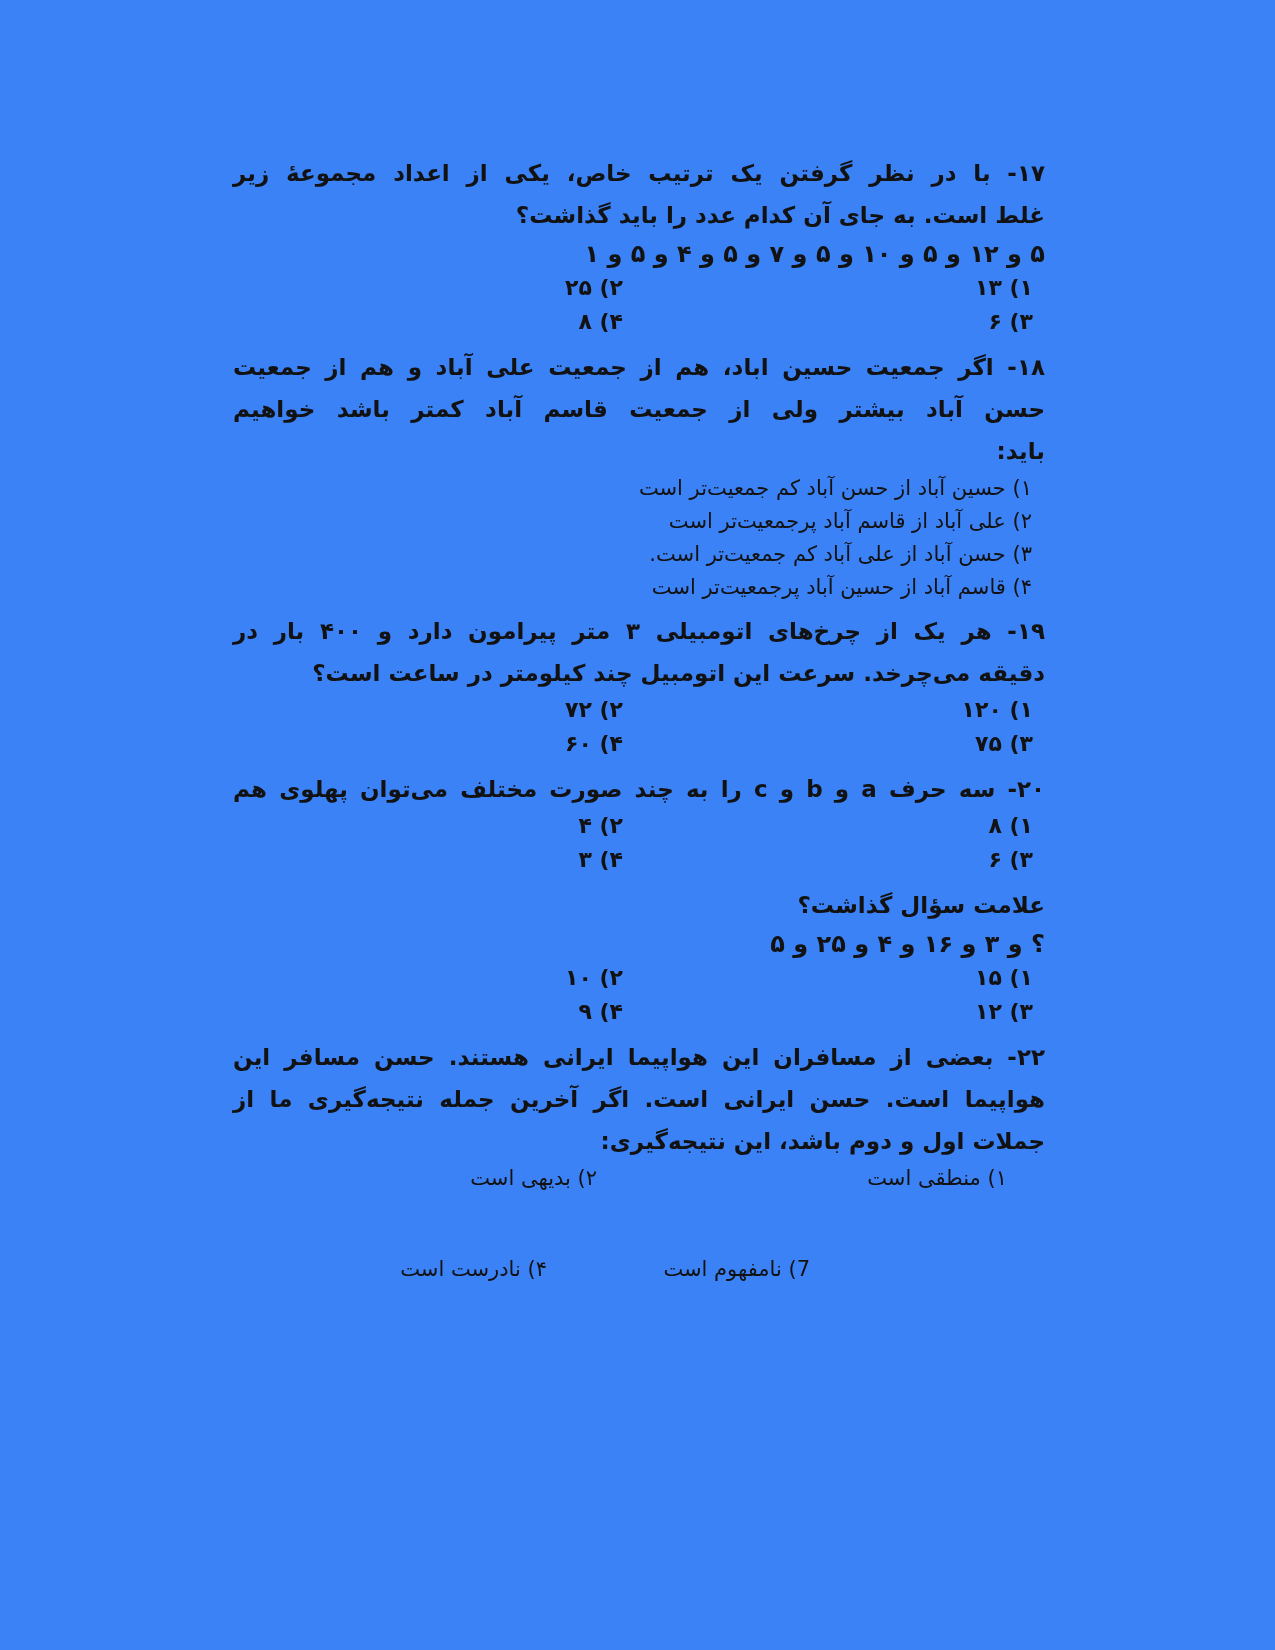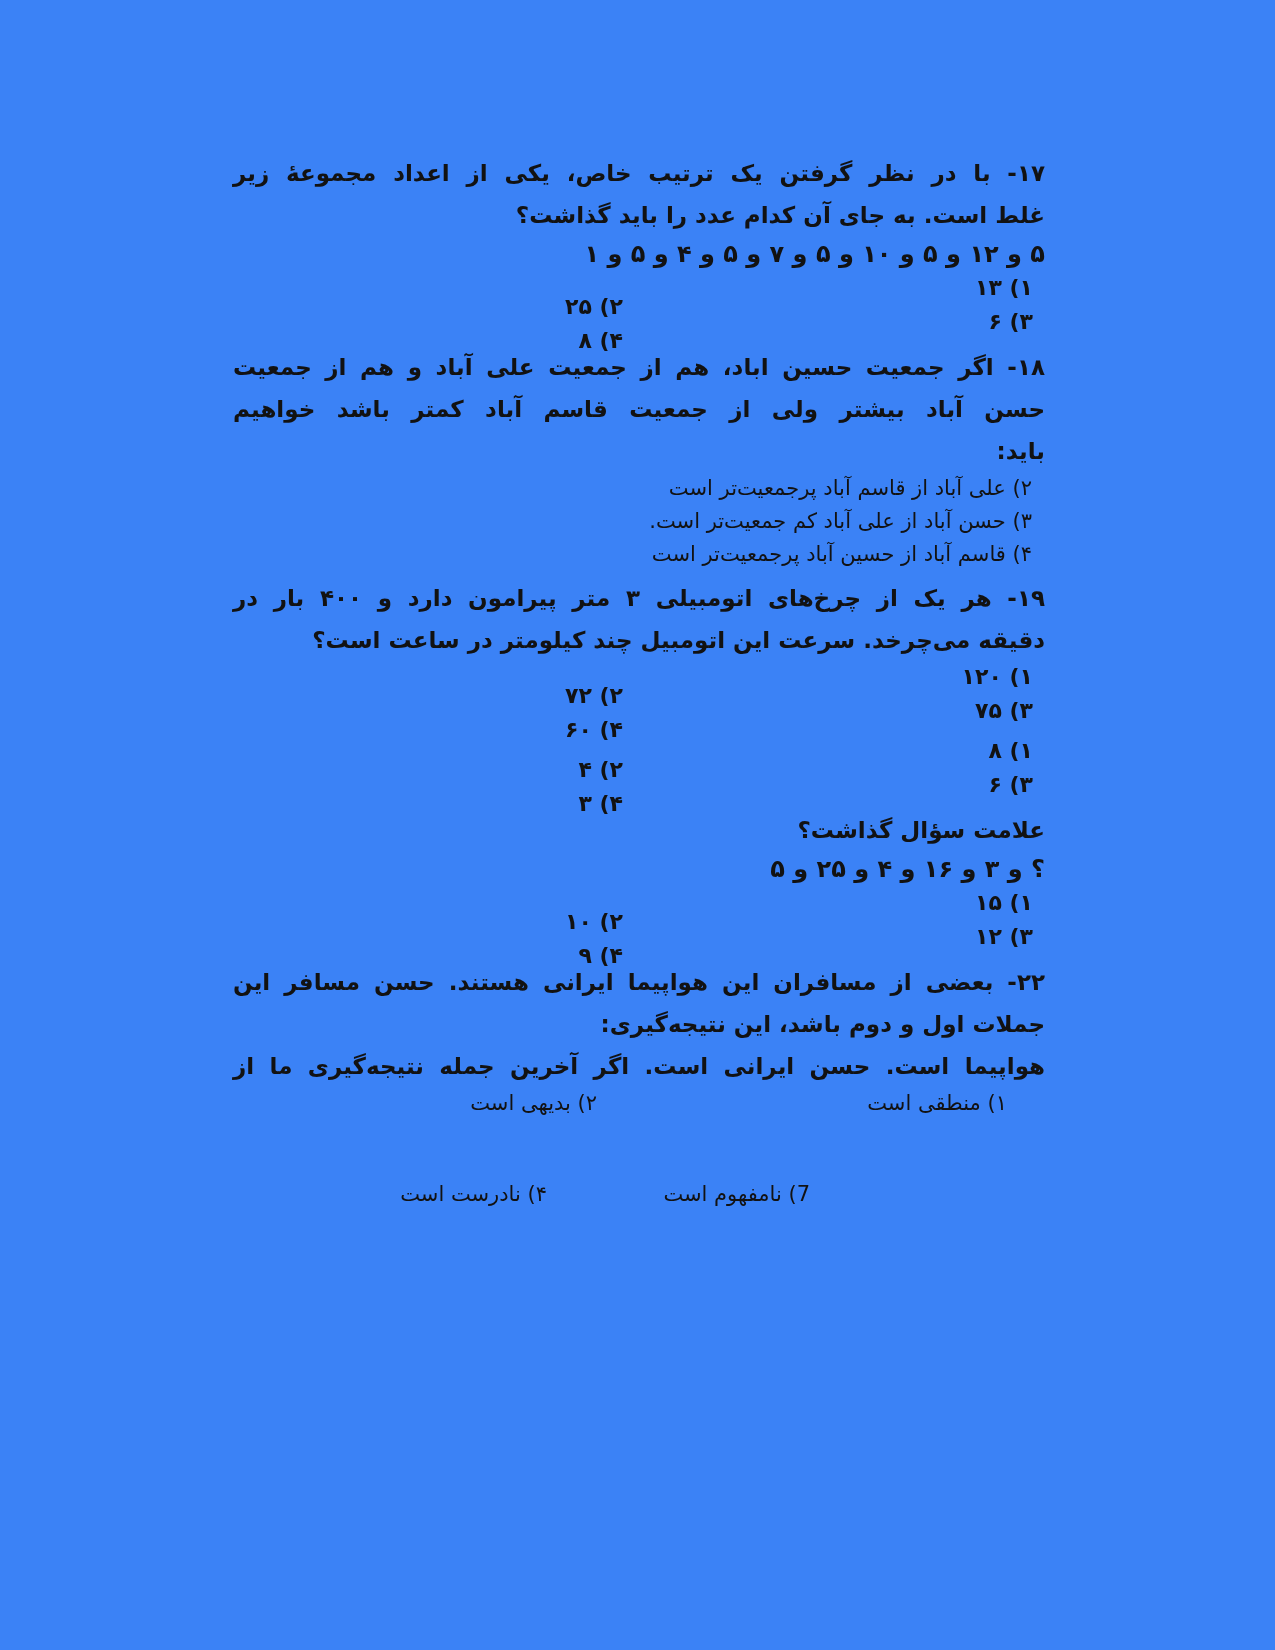--- a/index.html
+++ b/index.html
@@ -46,21 +46,21 @@
   .opt-row .opt{
     position:absolute;
     top:0;
     white-space:nowrap;
     font-weight:700;
     font-size:22px;
     line-height:32px;
     direction:rtl;
   }
   .opt-row.pairs .opt-pos-1{right:12px;}
-  .opt-row.pairs .opt-pos-2{right:422px;margin-top:19px;}
+  .opt-row.pairs .opt-pos-2{right:422px;}
   .opt-stack .opt-line{
     font-weight:400;
     font-size:21px;
     line-height:33px;
     text-align:right;
     padding-left:0;
     padding-right:13px;
     direction:rtl;
   }
   .opt-row.spread-a .opt,
@@ -90,38 +90,40 @@
         <div class="opt-row pairs">
           <span class="opt opt-pos-1">۳) ۶</span>
           <span class="opt opt-pos-2">۴) ۸</span>
         </div>
       </section>
       <section class="question">
         <div class="stem-line just">۱۸- اگر جمعیت حسین اباد، هم از جمعیت علی آباد و هم از جمعیت</div>
         <div class="stem-line just">حسن آباد بیشتر ولی از جمعیت قاسم آباد کمتر باشد خواهیم</div>
         <div class="stem-line">باید:</div>
         <div class="opt-stack">
+          <div class="opt-line">۱) حسین آباد از حسن آباد کم جمعیت‌تر است</div>
           <div class="opt-line">۲) علی آباد از قاسم آباد پرجمعیت‌تر است</div>
           <div class="opt-line">۳) حسن آباد از علی آباد کم جمعیت‌تر است.</div>
           <div class="opt-line">۴) قاسم آباد از حسین آباد پرجمعیت‌تر است</div>
         </div>
       </section>
       <section class="question">
         <div class="stem-line just">۱۹- هر یک از چرخ‌های اتومبیلی ۳ متر پیرامون دارد و ۴۰۰ بار در</div>
         <div class="stem-line">دقیقه می‌چرخد. سرعت این اتومبیل چند کیلومتر در ساعت است؟</div>
         <div class="opt-row pairs">
           <span class="opt opt-pos-1">۱) ۱۲۰</span>
           <span class="opt opt-pos-2">۲) ۷۲</span>
         </div>
         <div class="opt-row pairs">
           <span class="opt opt-pos-1">۳) ۷۵</span>
           <span class="opt opt-pos-2">۴) ۶۰</span>
         </div>
       </section>
       <section class="question">
+        <div class="stem-line just">۲۰- سه حرف a و b و c را به چند صورت مختلف می‌توان پهلوی هم</div>
         <div class="opt-row pairs">
           <span class="opt opt-pos-1">۱) ۸</span>
           <span class="opt opt-pos-2">۲) ۴</span>
         </div>
         <div class="opt-row pairs">
           <span class="opt opt-pos-1">۳) ۶</span>
           <span class="opt opt-pos-2">۴) ۳</span>
         </div>
       </section>
       <section class="question">
@@ -131,22 +133,22 @@
           <span class="opt opt-pos-1">۱) ۱۵</span>
           <span class="opt opt-pos-2">۲) ۱۰</span>
         </div>
         <div class="opt-row pairs">
           <span class="opt opt-pos-1">۳) ۱۲</span>
           <span class="opt opt-pos-2">۴) ۹</span>
         </div>
       </section>
       <section class="question">
         <div class="stem-line just">۲۲- بعضی از مسافران این هواپیما ایرانی هستند. حسن مسافر این</div>
+        <div class="stem-line just">هواپیما است. حسن ایرانی است. اگر آخرین جمله نتیجه‌گیری ما از</div>
         <div class="stem-line">جملات اول و دوم باشد، این نتیجه‌گیری:</div>
-        <div class="stem-line just">هواپیما است. حسن ایرانی است. اگر آخرین جمله نتیجه‌گیری ما از</div>
         <div class="opt-row spread-a">
           <span class="opt opt-pos-1">۱) منطقی است</span>
           <span class="opt opt-pos-2">۲) بدیهی است</span>
         </div>
         <div class="opt-row spread-b">
           <span class="opt opt-pos-1">7) نامفهوم است</span>
           <span class="opt opt-pos-2">۴) نادرست است</span>
         </div>
       </section>
     </div>

